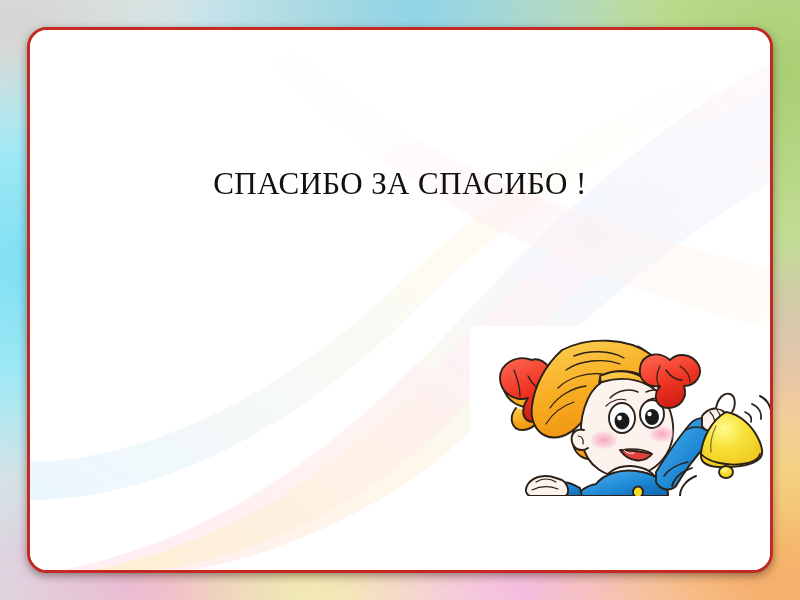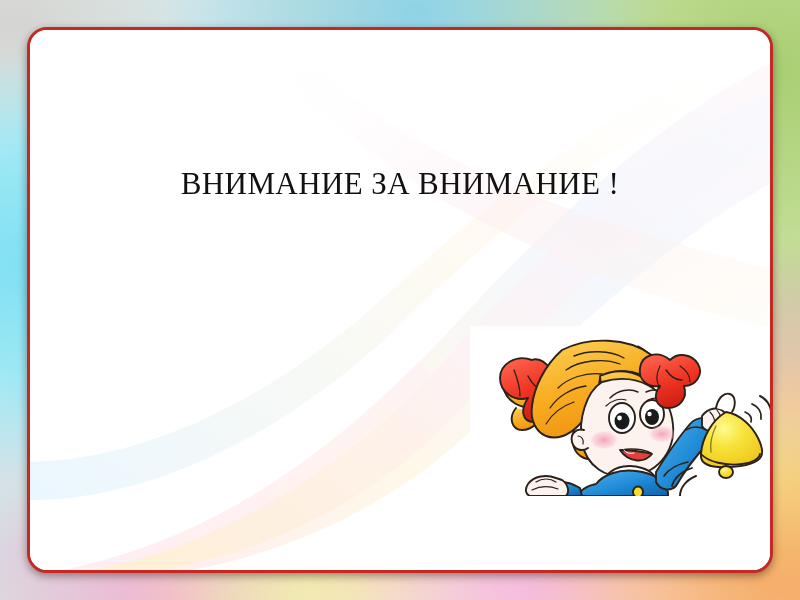--- a/index.html
+++ b/index.html
@@ -127,21 +127,21 @@
         </linearGradient>
       </defs>
       <rect x="0" y="0" width="746" height="546" fill="#ffffff"></rect>
       <path d="M0,546 C170,520 300,430 420,300 C520,192 620,96 746,30 L746,150 C640,210 540,300 450,392 C360,484 220,540 110,546 Z" fill="url(#sw1)"></path>
       <path d="M0,546 C150,540 300,455 410,335 C515,222 620,120 746,58 L746,118 C630,178 520,280 430,380 C330,490 180,546 60,546 Z" fill="url(#sw2)"></path>
       <path d="M0,470 C130,470 270,395 380,285 C480,185 610,90 746,40 L746,10 C600,62 470,160 360,262 C250,364 120,430 0,432 Z" fill="url(#sw3)"></path>
       <path d="M250,0 C330,90 450,150 560,186 C650,215 710,232 746,240 L746,300 C660,280 560,246 460,196 C350,140 270,70 210,0 Z" fill="url(#swTop)"></path>
       <path d="M0,546 C140,528 270,452 390,330 L400,344 C290,460 150,536 20,546 Z" fill="#ffeef6" opacity=".55"></path>
     </svg>
 
-    <div id="headline">ВНИМАНИЕ ЗА ВНИМАНИЕ !</div>
+    <div id="headline">СПАСИБО ЗА СПАСИБО !</div>
 
     <div id="clipart-box">
       <svg width="301" height="170" viewBox="0 0 301 170">
         <defs>
           <radialGradient id="bellG" cx="38%" cy="30%" r="75%">
             <stop offset="0%" stop-color="#fffb8f"></stop>
             <stop offset="45%" stop-color="#f7e23a"></stop>
             <stop offset="100%" stop-color="#efc81c"></stop>
           </radialGradient>
           <linearGradient id="hairG" x1="0" y1="0" x2="0.4" y2="1">

